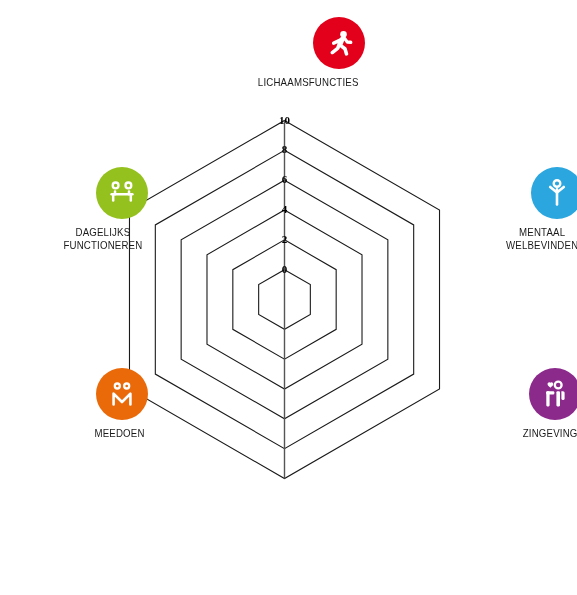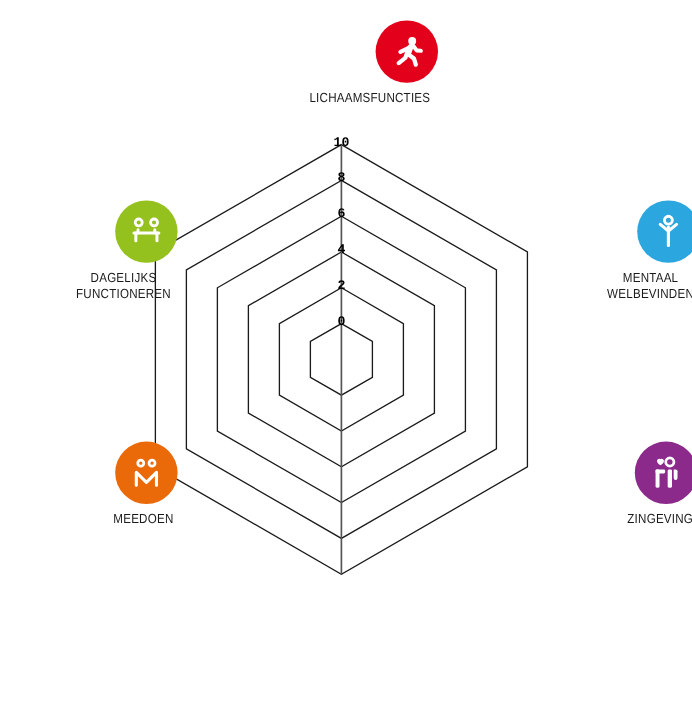--- a/index.html
+++ b/index.html
@@ -51,21 +51,21 @@
     letter-spacing: 0.2px;
     color: #1a1a1a;
     text-align: center;
     line-height: 13px;
     font-weight: 400;
     transform: scaleX(0.88);
     white-space: pre-line;
   }
   .scale-label {
     position: absolute;
-    font-family: Liberation Mono, monospace;
+    font-family: Liberation Serif, serif;
     font-size: 11px;
     font-weight: bold;
     color: #000000;
     text-align: center;
     width: 30px;
     margin-left: -15px;
   }
   
   #dim-top        { left: 285px; top: 17px; }
   #dim-topright   { left: 503px; top: 167px; }

